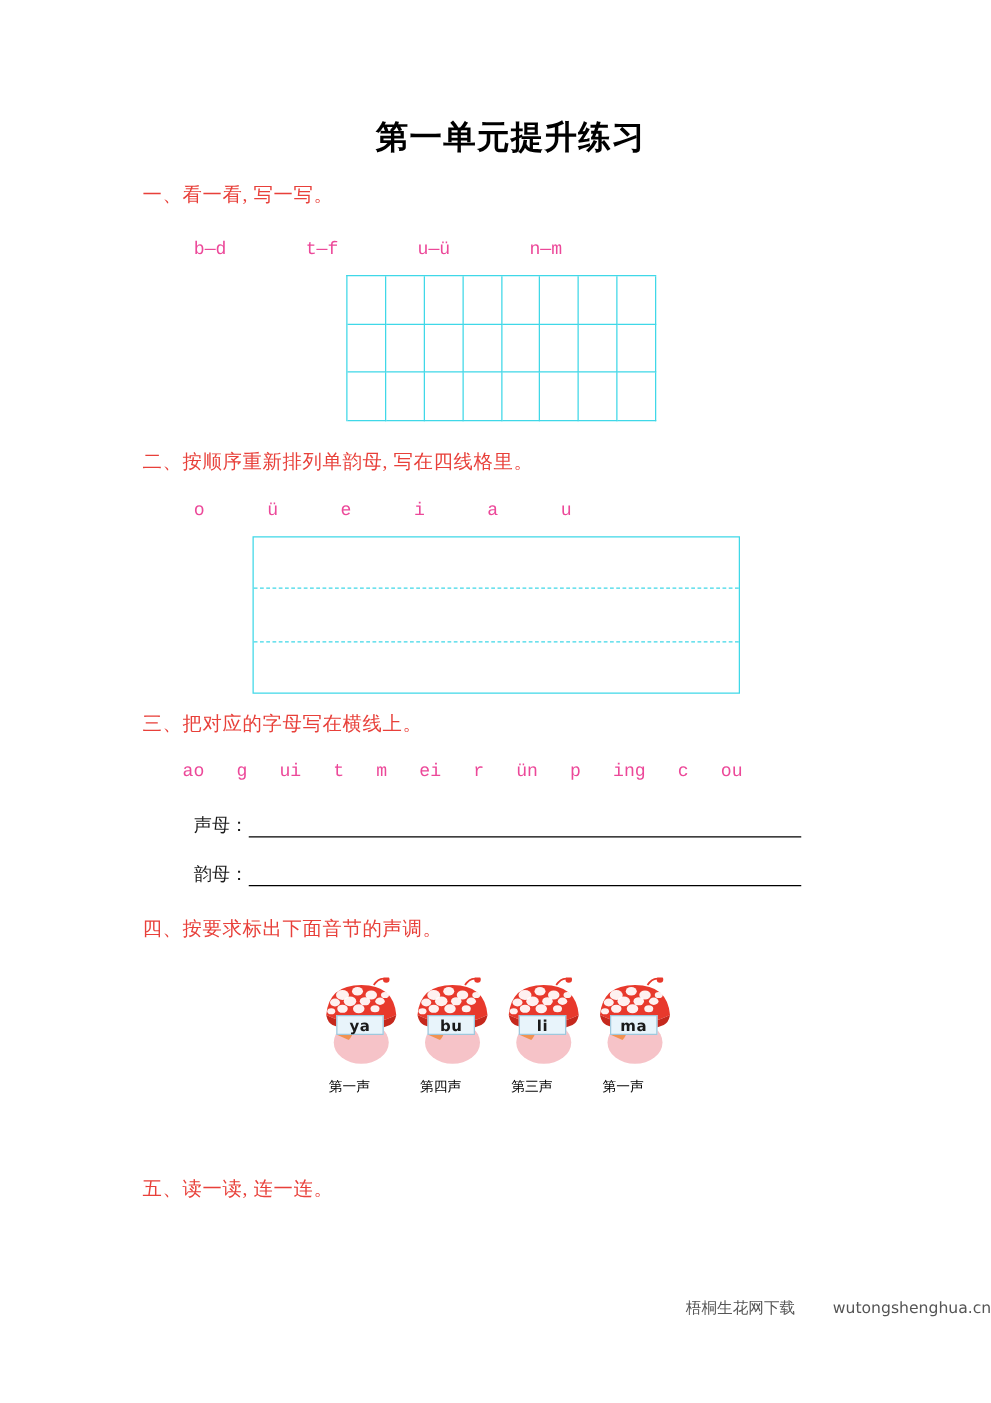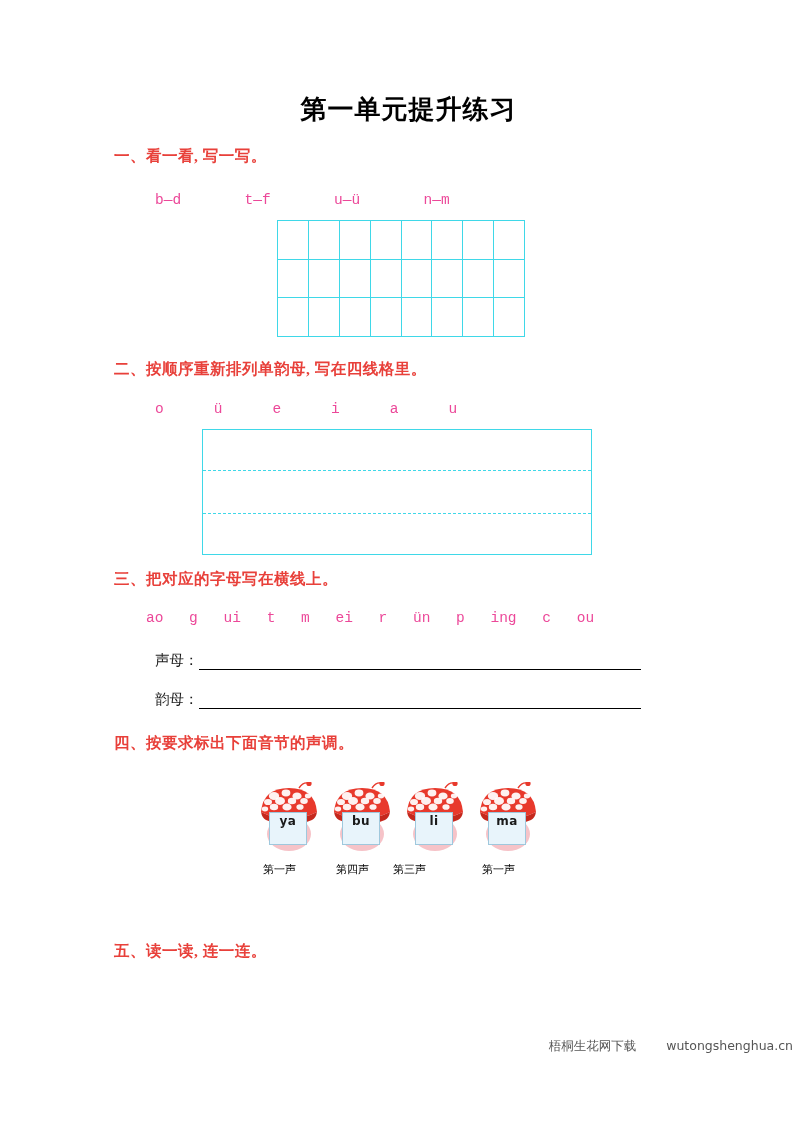--- a/index.html
+++ b/index.html
@@ -36,21 +36,21 @@
     letter-spacing: 1px;
     color: #000;
     margin-left: 12px;
   }
 
   
   .sec-heading {
     position: absolute;
     left: 114px;
     font-size: 15.5px;
-    font-weight: bold;
+    font-weight: normal;
     color: #e8403a;
     letter-spacing: 0.5px;
     white-space: nowrap;
   }
   .sec-1 { top: 146px; }
   .sec-2 { top: 359px; }
   .sec-3 { top: 569px; }
   .sec-4 { top: 733px; }
   .sec-5 { top: 941px; }
 
@@ -161,21 +161,21 @@
   .mushroom.m0 { left: 0px; }
   .mushroom.m1 { left: 73px; }
   .mushroom.m2 { left: 146px; }
   .mushroom.m3 { left: 219px; }
 
   .mushroom .label {
     position: absolute;
     left: 11px;
     top: 30px;
     width: 38px;
-    height: 33px;
+    height: 16px;
     background: #e8f4fb;
     border: 1px solid #9fc8dd;
     box-sizing: border-box;
     font-family: "DejaVu Sans", "Liberation Sans", sans-serif;
     font-size: 12px;
     font-weight: bold;
     color: #1a1a1a;
     text-align: center;
     line-height: 17px;
     letter-spacing: 0.5px;
@@ -194,21 +194,21 @@
     top: 0;
     width: 62px;
     text-align: left;
     font-family: Liberation Sans, sans-serif;
     font-size: 11px;
     color: #000;
     white-space: nowrap;
   }
   .tone-row .t0 { left: 5px; }
   .tone-row .t1 { left: 78px; }
-  .tone-row .t2 { left: 135px; }
+  .tone-row .t2 { left: 151px; }
   .tone-row .t3 { left: 224px; }
 
   
   .footer {
     position: absolute;
     left: 0;
     top: 1038px;
     width: 793px;
     text-align: right;
     font-size: 12.5px;

